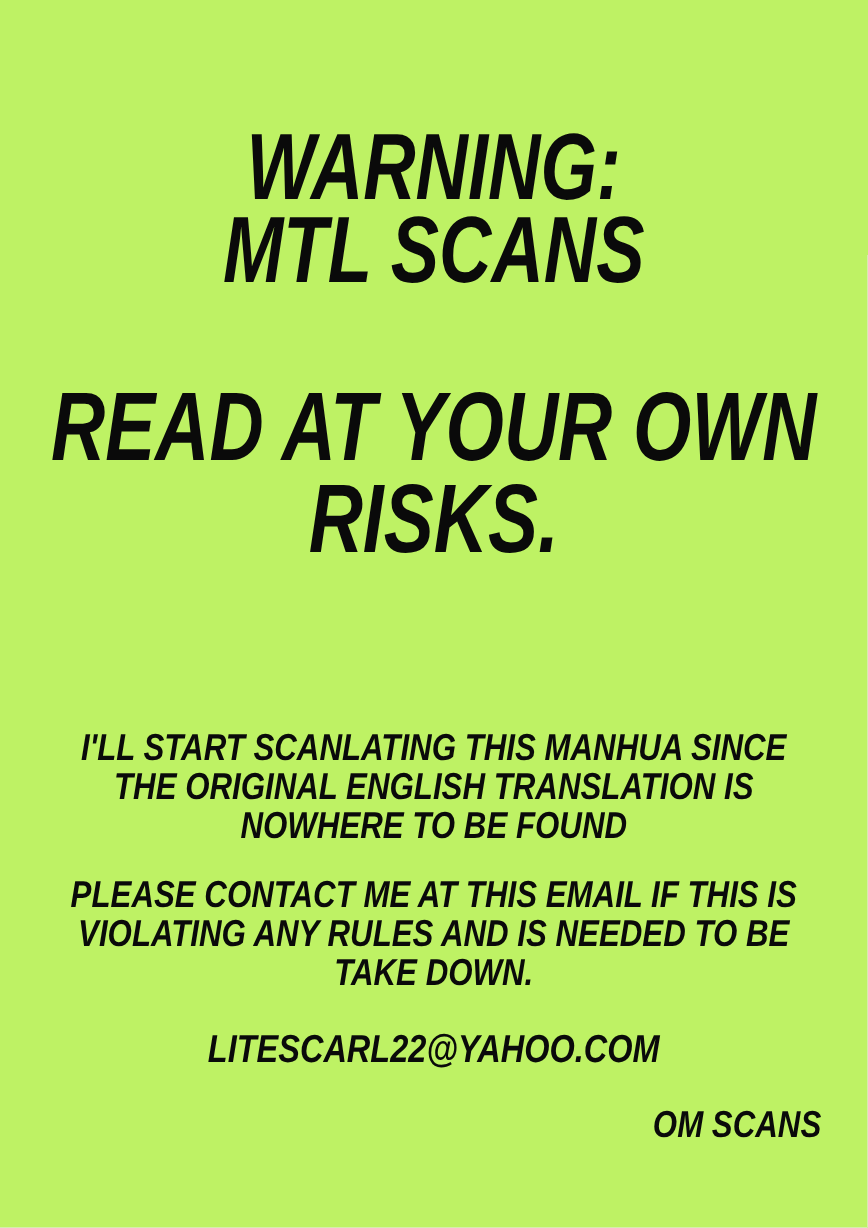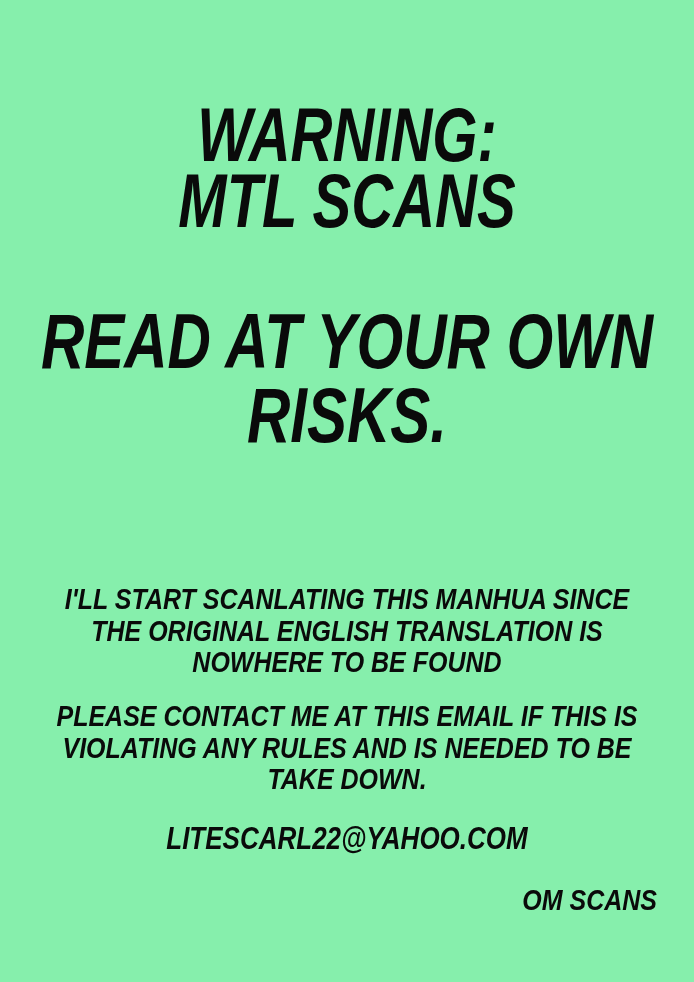--- a/index.html
+++ b/index.html
@@ -65,21 +65,21 @@
     font-size: 25px;
     line-height: 26px;
     text-align: right;
     padding-right: 37px;
     box-sizing: border-box;
   }
 </style>
 </head>
 <body>
 
-<div class="page" style="background: #86efac; color: rgb(10, 10, 10);">
+<div class="page" style="background: #bef264; color: rgb(10, 10, 10);">
 
   <div class="block heading" id="warning">
     <div>WARNING:</div>
     <div>MTL SCANS</div>
   </div>
 
   <div class="block heading" id="read-notice">
     <div>READ AT YOUR OWN</div>
     <div>RISKS.</div>
   </div>

